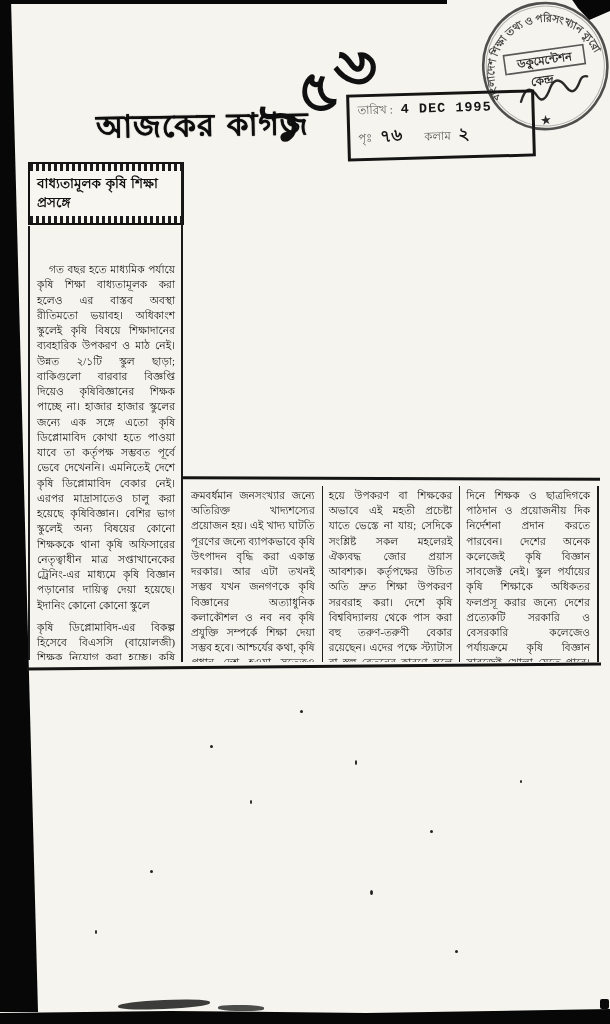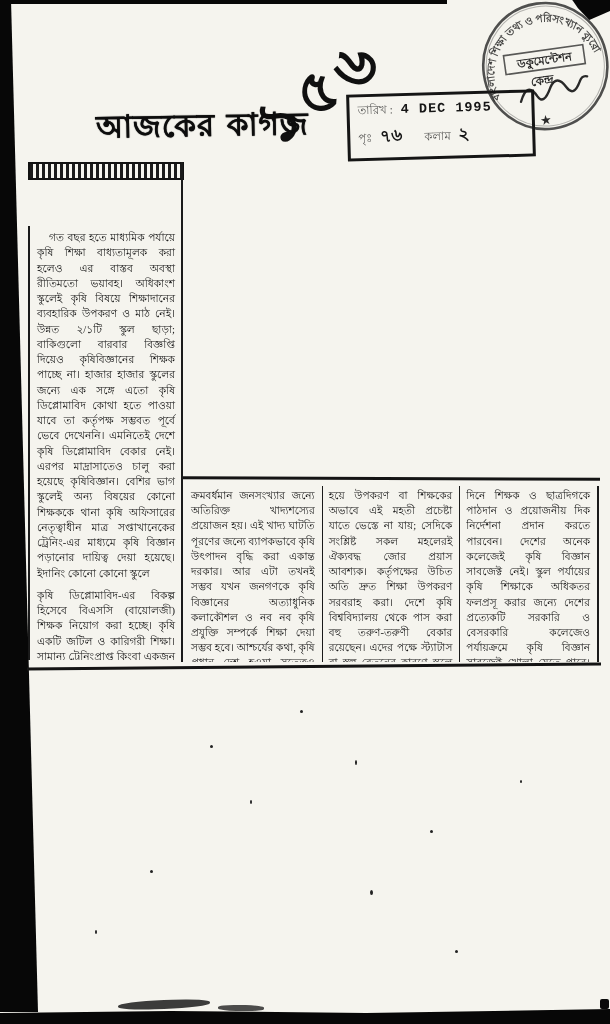--- a/index.html
+++ b/index.html
@@ -35,21 +35,21 @@
   .headline-box{position:absolute;left:28px;top:162px;width:152px;border:2.5px solid #121212;
                 background:#f7f6f0;}
   .hatch{height:7px;background:repeating-linear-gradient(90deg,#1c1c1c 0 3px,rgba(0,0,0,0) 3px 6px);}
   .headline{font-family:"DejaVu Sans",sans-serif;font-weight:bold;font-size:13.5px;
             line-height:1.4;padding:3px 7px 4px;}
   .vrule-col1{position:absolute;left:181px;top:162px;width:2px;height:500px;background:#1a1a1a;}
   .col1{position:absolute;left:28px;top:226px;width:153px;height:434px;
         border-left:2px solid #1a1a1a;padding:4px 6px 0 7px;box-sizing:border-box;
         font-size:10.6px;line-height:1.44;text-align:justify;overflow:hidden;}
   .col1 p{margin:0 0 7px;}
-  .col1 p:first-child{text-indent:12px;}
+  .col1 p:first-child{text-indent:12px;margin-top:32px;}
   .toprule{position:absolute;left:183px;top:477px;width:417px;height:3px;background:#141414;
            transform:rotate(.2deg);}
   .cols{position:absolute;left:185px;top:486px;width:414px;height:176px;display:flex;
         border-right:2px solid #1a1a1a;box-sizing:border-box;overflow:hidden;}
   .col{flex:1;padding:2px 7px 0 6px;font-size:10.5px;line-height:1.45;text-align:justify;overflow:hidden;}
   .col+.col{border-left:1.5px solid #1a1a1a;}
   .botrule{position:absolute;left:27px;top:665px;width:574px;height:3px;background:#141414;
            transform:rotate(-.5deg);}
   
   .smudge1{position:absolute;left:118px;top:1000px;width:92px;height:9px;background:#1b1b1b;
@@ -112,20 +112,21 @@
       <rect x="27" y="50" width="80" height="19" fill="none" stroke="#1b1b1b" stroke-width="1.6" opacity=".8"></rect>
       <text x="67" y="64" text-anchor="middle" font-size="11.5" font-weight="bold" fill="#161616" font-family="Liberation Serif, serif">ডকুমেন্টেশন</text>
       <text x="62" y="84" text-anchor="middle" font-size="12" font-weight="bold" fill="#161616" font-family="Liberation Serif, serif">কেন্দ্র</text>
       <path d="M 38,98 q 9,-20 17,-3 q 5,10 14,-7 q 8,-13 16,2 q 6,11 14,-4 q 3,-6 8,-4" fill="none" stroke="#141414" stroke-width="2.4" stroke-linecap="round"></path>
       <text x="60" y="124" text-anchor="middle" font-size="13" fill="#161616">★</text>
     </svg>
   </div>
 
   <div class="headline-box">
     <div class="hatch"></div>
+    <div class="headline txt-dark">বাধ্যতামূলক কৃষি শিক্ষা প্রসঙ্গে</div>
     <div class="hatch"></div>
   </div>
 
   <div class="vrule-col1"></div>
 
   <div class="col1">
     <p>গত বছর হতে মাধ্যমিক পর্যায়ে কৃষি শিক্ষা বাধ্যতামূলক করা হলেও এর বাস্তব অবস্থা রীতিমতো ভয়াবহ। অধিকাংশ স্কুলেই কৃষি বিষয়ে শিক্ষাদানের ব্যবহারিক উপকরণ ও মাঠ নেই। উন্নত ২/১টি স্কুল ছাড়া; বাকিগুলো বারবার বিজ্ঞপ্তি দিয়েও কৃষিবিজ্ঞানের শিক্ষক পাচ্ছে না। হাজার হাজার স্কুলের জন্যে এক সঙ্গে এতো কৃষি ডিপ্লোমাবিদ কোথা হতে পাওয়া যাবে তা কর্তৃপক্ষ সম্ভবত পূর্বে ভেবে দেখেননি। এমনিতেই দেশে কৃষি ডিপ্লোমাবিদ বেকার নেই। এরপর মাদ্রাসাতেও চালু করা হয়েছে কৃষিবিজ্ঞান। বেশির ভাগ স্কুলেই অন্য বিষয়ের কোনো শিক্ষককে থানা কৃষি অফিসারের নেতৃত্বাধীন মাত্র সপ্তাখানেকের ট্রেনিং-এর মাধ্যমে কৃষি বিজ্ঞান পড়ানোর দায়িত্ব দেয়া হয়েছে। ইদানিং কোনো কোনো স্কুলে</p>
     <p>কৃষি ডিপ্লোমাবিদ-এর বিকল্প হিসেবে বিএসসি (বায়োলজী) শিক্ষক নিয়োগ করা হচ্ছে। কৃষি একটি জটিল ও কারিগরী শিক্ষা। সামান্য ট্রেনিংপ্রাপ্ত কিংবা একজন বিএসসি (বায়োলজী) শিক্ষক কৃষি বিষয়ে ছাত্র-ছাত্রীদেরকে যে কতোটুকু শিখাতে পারেন, তা আর বলার অপেক্ষা রাখে না। থানা কৃষি অফিসাররা, 'কৃষি সম্প্রসারণ অধিদফতরের' কর্মকর্তা। তাদেরকে দিয়ে অন্য কাজ করাতে গেলে সম্প্রসারণের কাজ যে বিঘ্নিত হবে, সেটা সহজেই অনুমেয়। সকলেই জানেন খাদ্য মানুষের মৌলিক চাহিদা।</p>
 
   </div>

